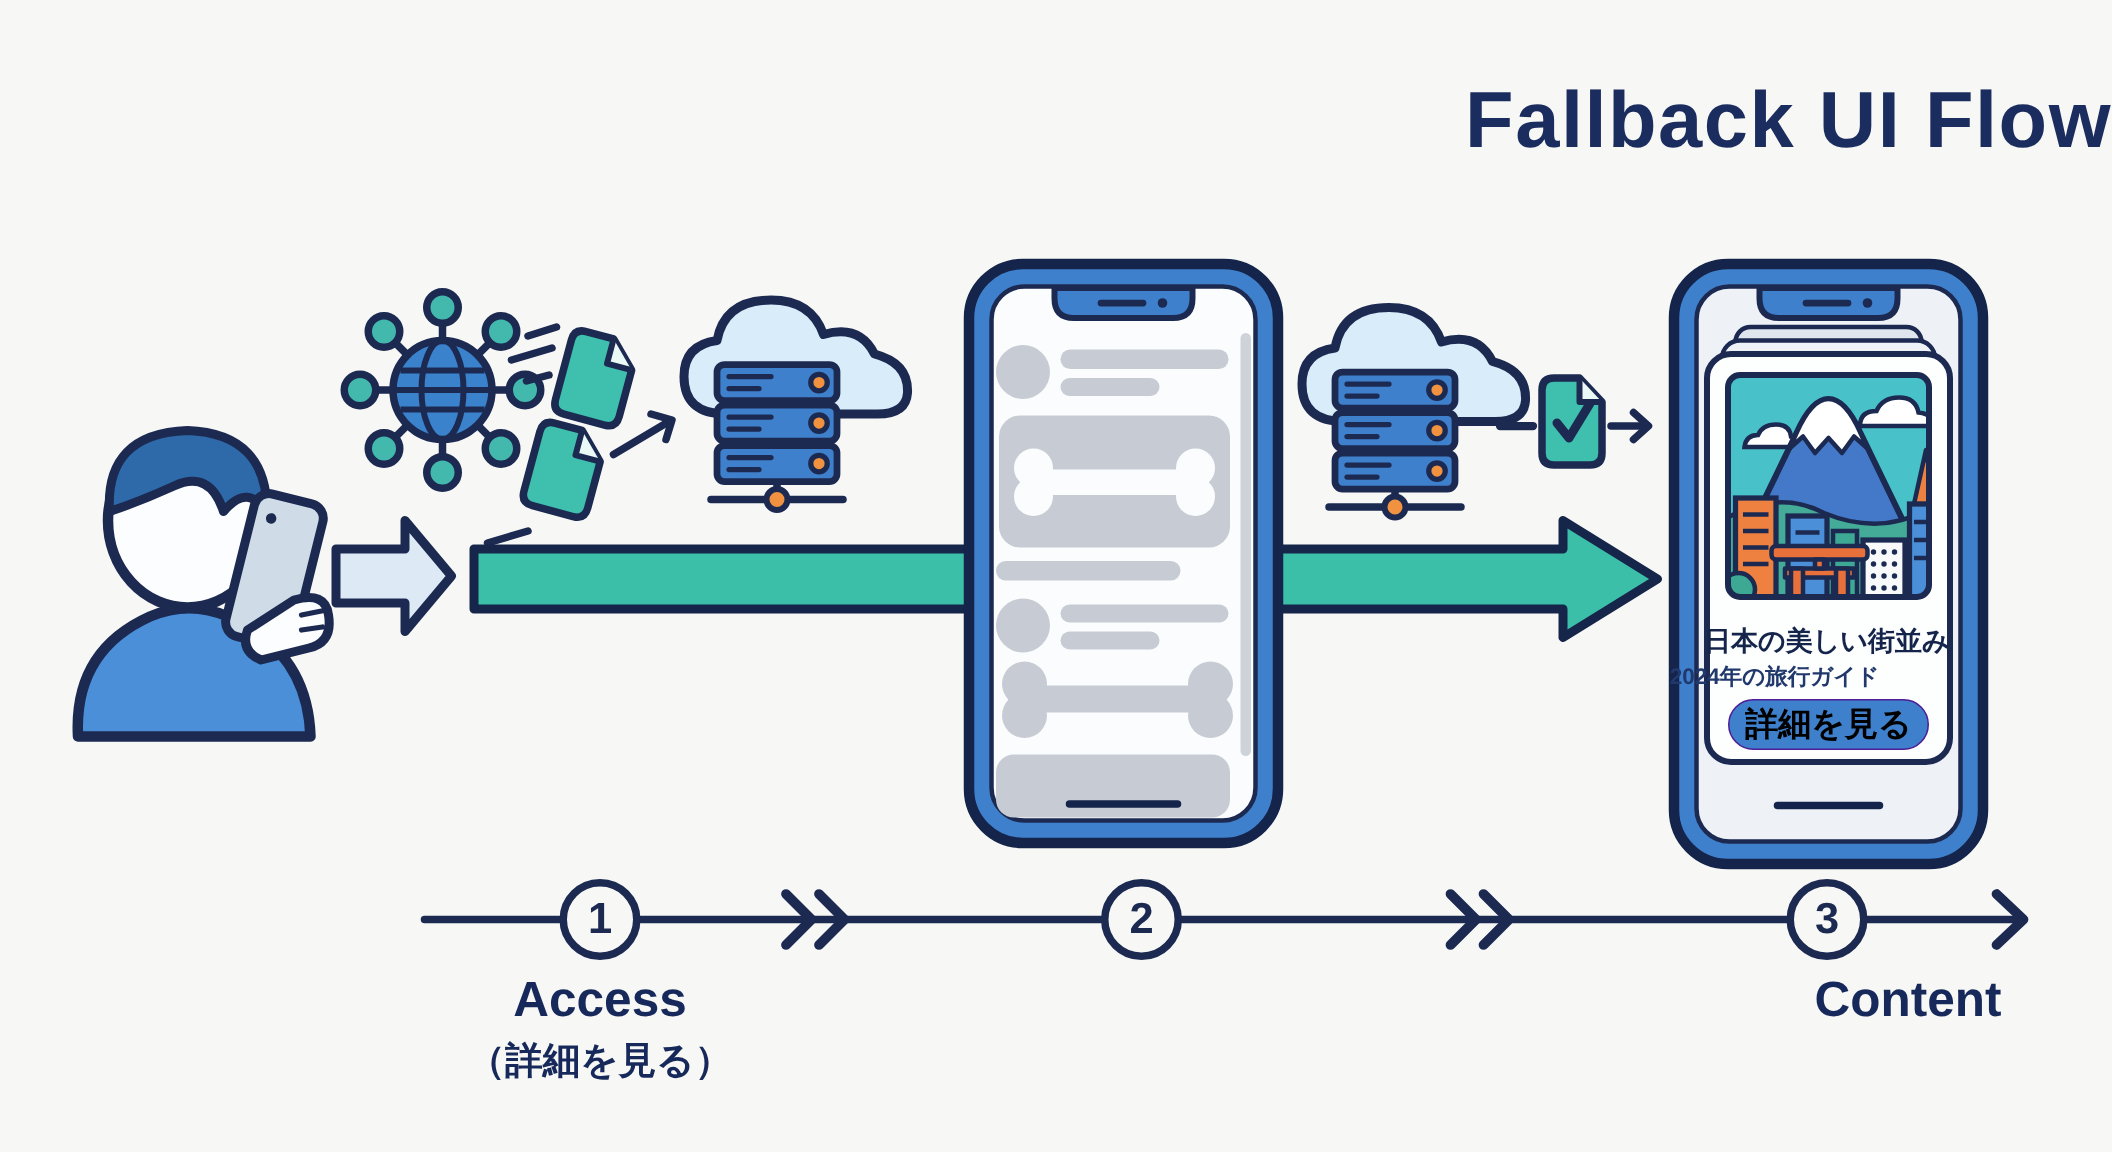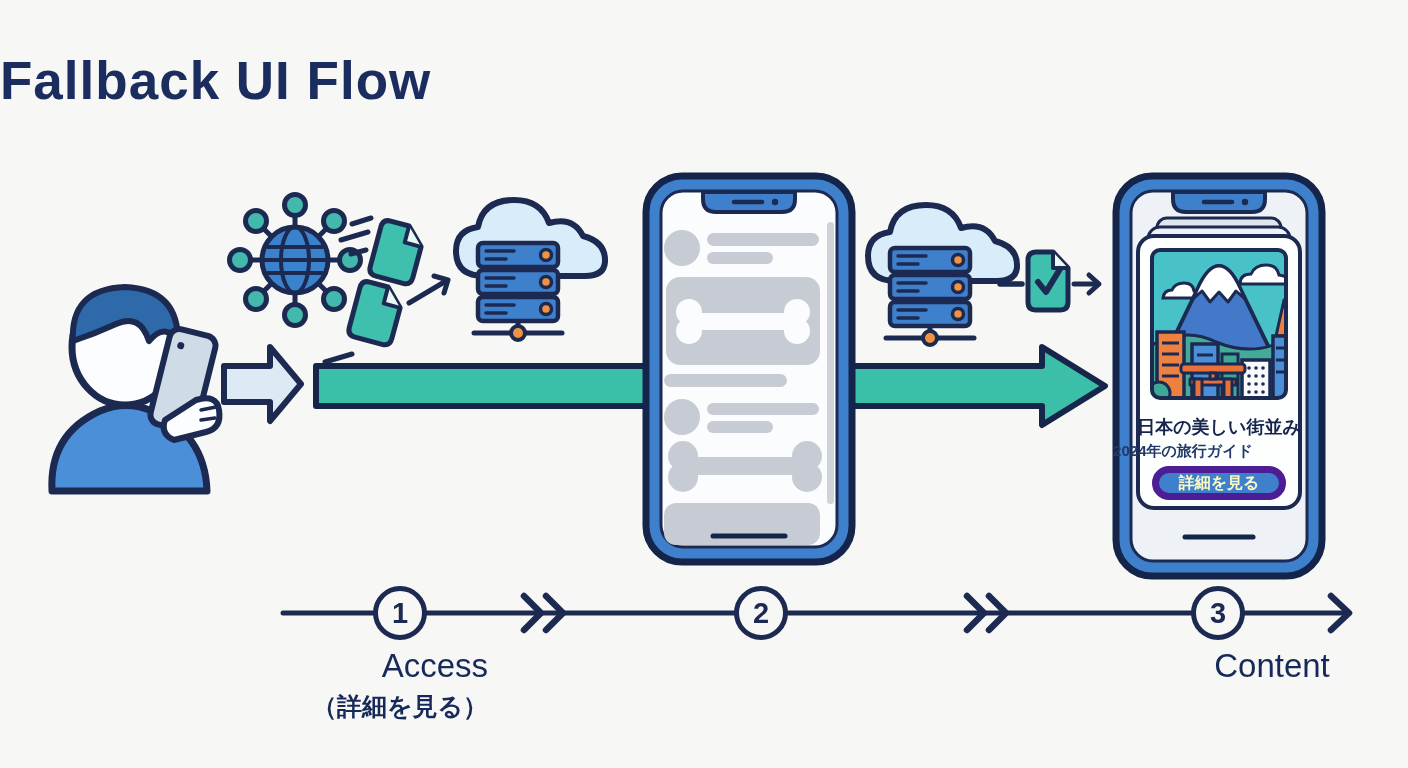--- a/index.html
+++ b/index.html
@@ -3,47 +3,47 @@
 <meta charset="utf-8">
 <style>
   html,body{margin:0;padding:0;background:#e9e9e9;}
   .canvas{
     position:relative;width:1408px;height:768px;overflow:hidden;
     background:#f7f8f5;
     font-family:"Liberation Sans","DejaVu Sans",sans-serif;
   }
   .diagram{position:absolute;left:0;top:0;}
   .title{
-    position:absolute;top:50px;left:0;width:100%;text-align:left;
+    position:absolute;top:50px;left:0;width:100%;text-align:right;
     font-size:53px;font-weight:bold;color:#1b2c5e;letter-spacing:1px;
   }
   .step-circle{
     position:absolute;top:586px;width:54px;height:54px;box-sizing:border-box;
     border:5px solid #1c2a52;border-radius:50%;background:#f7f8f5;
     display:flex;align-items:center;justify-content:center;
     font-size:29px;font-weight:bold;color:#1c2a52;
   }
   .step-label{
     position:absolute;top:648px;transform:translateX(-50%);
     text-align:center;color:#17295a;white-space:nowrap;
   }
-  .step-label .en{font-size:33px;font-weight:normal;line-height:1.1;text-align:right;}
+  .step-label .en{font-size:33px;font-weight:bold;line-height:1.1;}
   .step-label .jp{font-size:25px;font-weight:bold;margin-top:6px;}
   .ph-headline{
-    position:absolute;left:1136px;top:415px;width:166px;text-align:center;
+    position:absolute;left:1136px;top:415px;width:138px;text-align:center;
     font-size:18px;font-weight:bold;color:#14244a;white-space:nowrap;
   }
   .ph-sub{
     position:absolute;left:1100px;top:442px;width:166px;text-align:center;
     font-size:15px;font-weight:600;color:#20386b;white-space:nowrap;
   }
   .ph-btn{
     position:absolute;left:1152px;top:466px;width:134px;height:34px;box-sizing:border-box;
-    background:#3f80cc;border:7px solid #4c1d95;border-radius:18px;
-    color:#fef9c3;font-size:16px;font-weight:bold;
+    background:#3f80cc;border:1px solid #4c1d95;border-radius:18px;
+    color:#000000;font-size:22px;font-weight:bold;
     display:flex;align-items:center;justify-content:center;white-space:nowrap;
   }
 </style>
 </head>
 <body>
 
 <div class="canvas">
 
   <svg class="diagram" width="1408" height="768" viewBox="0 0 1408 768">
     <defs>

